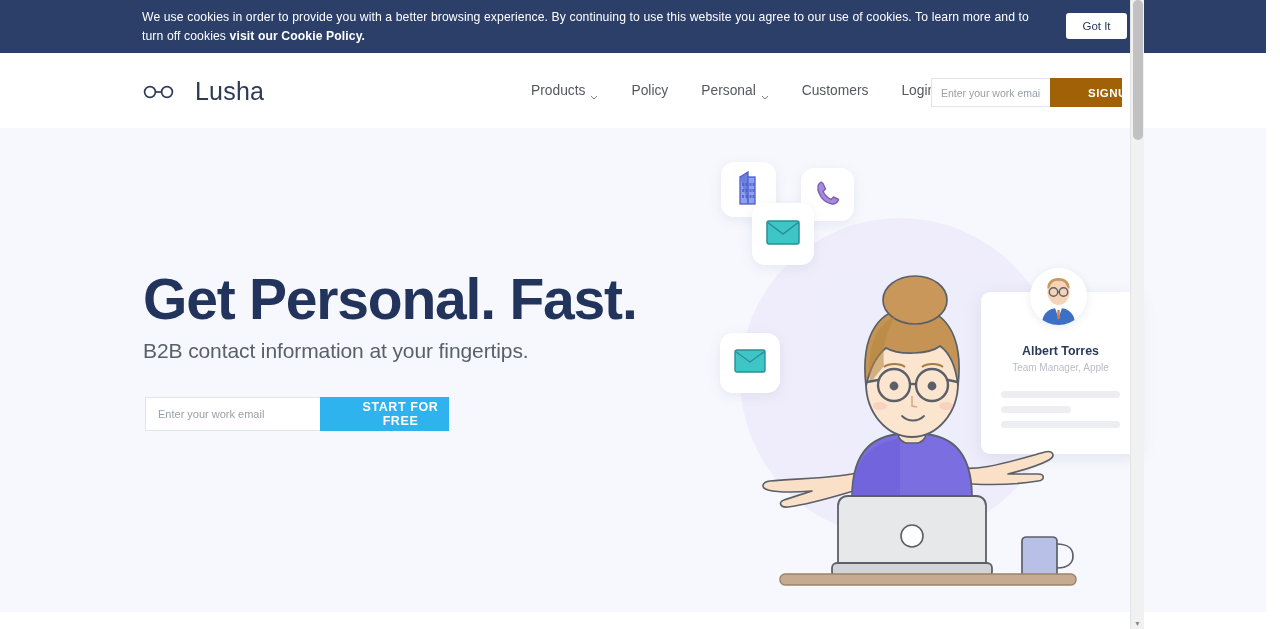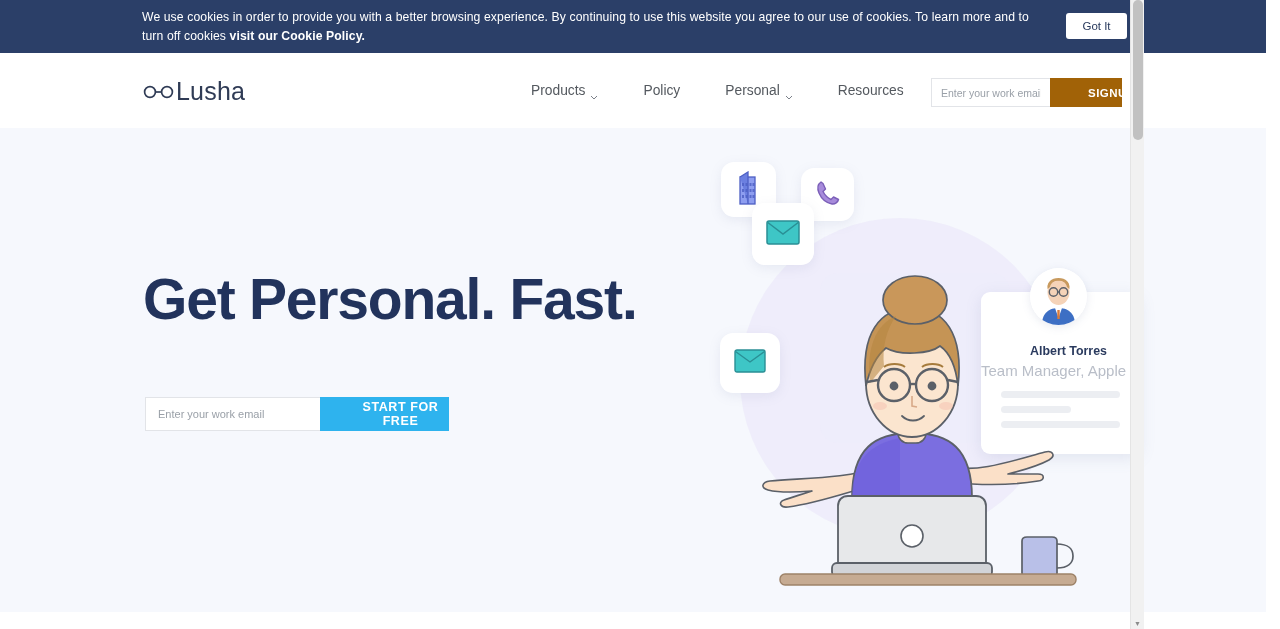--- a/index.html
+++ b/index.html
@@ -37,25 +37,25 @@
     display: flex; align-items: center; justify-content: center;
   }
 
   
   .navbar {
     position: absolute; top: 53px; left: 0;
     width: 1266px; height: 75px;
     background: #ffffff;
     display: flex; align-items: center;
   }
-  .logo { position: absolute; left: 143px; top: 24px; display: flex; align-items: center; gap: 1px; }
+  .logo { position: absolute; left: 143px; top: 24px; display: flex; align-items: center; gap: 20px; }
   .logo-mark { width: 32px; height: 14px; }
   .logo-text { font-size: 25px; color: #2f3b55; letter-spacing: .2px; }
 
-  .nav-links { position: absolute; left: 531px; top: 0; height: 75px; display: flex; align-items: center; gap: 16px; }
+  .nav-links { position: absolute; left: 531px; top: 0; height: 75px; display: flex; align-items: center; gap: 4px; }
   .nav-item {
     display: flex; align-items: center; gap: 5px;
     font-size: 13.8px; color: #54595f;
     margin-right: 29px; cursor: pointer; white-space: nowrap;
   }
   .nav-item:last-child { margin-right: 0; }
   .chev { width: 8px; height: 5px; display: inline-block; }
 
   .nav-form { position: absolute; left: 931px; top: 78px; display: flex; }
   .nav-email {
@@ -117,25 +117,25 @@
   }
   .card-contact {
     position: absolute; left: 281px; top: 144px;
     width: 159px; height: 162px;
     background: #ffffff; border-radius: 9px;
     box-shadow: 0 4px 16px rgba(120,130,170,.16);
   }
   .card-name {
     position: absolute; top: 52px; width: 100%;
     text-align: center; font-size: 12.4px;
-    font-weight: bold; color: #2a3a5e; margin-left: 8px;
+    font-weight: bold; color: #2a3a5e;
   }
   .card-role {
     position: absolute; top: 70px; width: 100%;
-    font-size: 15px; color: #b9bec8;
+    text-align: center; font-size: 10px; color: #b9bec8;
   }
   .bar { position: absolute; height: 7px; border-radius: 4px; background: #eceef2; left: 20px; }
   .avatar-ring {
     position: absolute; left: 330px; top: 120px;
     width: 57px; height: 57px; border-radius: 50%;
     background: #ffffff; box-shadow: 0 2px 8px rgba(120,130,170,.16);
     display: flex; align-items: center; justify-content: center; overflow: hidden;
   }
 
   
@@ -182,37 +182,38 @@
       </div>
       <div class="nav-item">
         <span>Personal</span>
         <span class="chev">
           <svg width="8" height="5" viewBox="0 0 8 5">
               <path d="M1 1 L4 4 L7 1" fill="none" stroke="#7b8089" stroke-width="1"></path>
             </svg>
         </span>
       </div>
       <div class="nav-item">
-        <span>Resources</span>
+        <span>Customers</span>
       </div>
       <div class="nav-item">
         <span>Login</span>
       </div>
     </div>
   </div>
 
   <div class="nav-form">
     <input class="nav-email" type="text" placeholder="Enter your work email" style="">
     <button class="nav-signup">SIGNUP</button>
   </div>
 
   <div class="hero">
 
     <div class="hero-copy">
       <div class="hero-title">Get Personal. Fast.</div>
+      <div class="hero-sub">B2B contact information at your fingertips.</div>
     </div>
 
     <div class="hero-form">
       <input class="hero-email" type="text" placeholder="Enter your work email" style="">
       <button class="hero-cta">START FOR FREE</button>
     </div>
 
     <div class="illustration">
 
       <svg width="480" height="440" style="position:absolute;left:0;top:0;">

